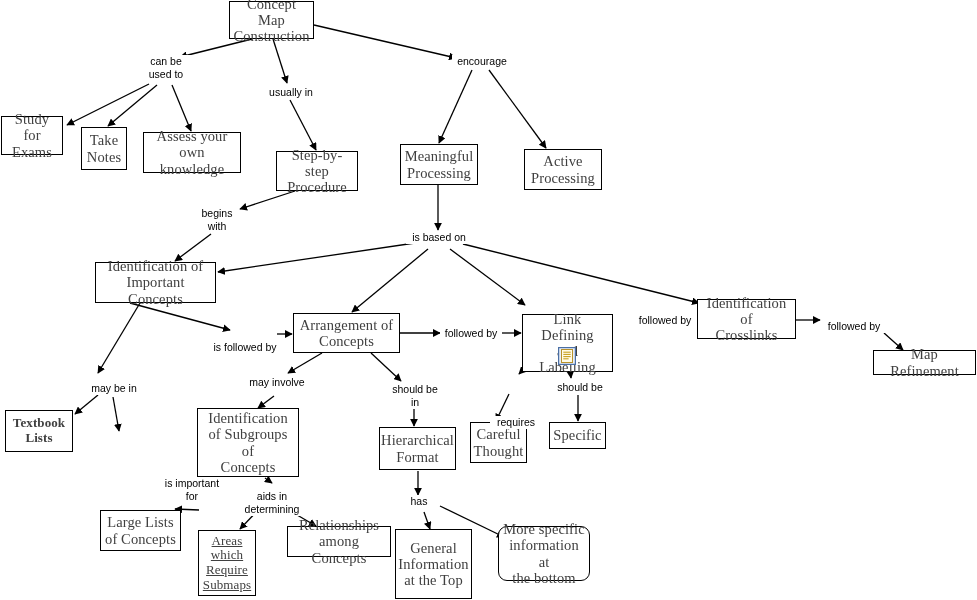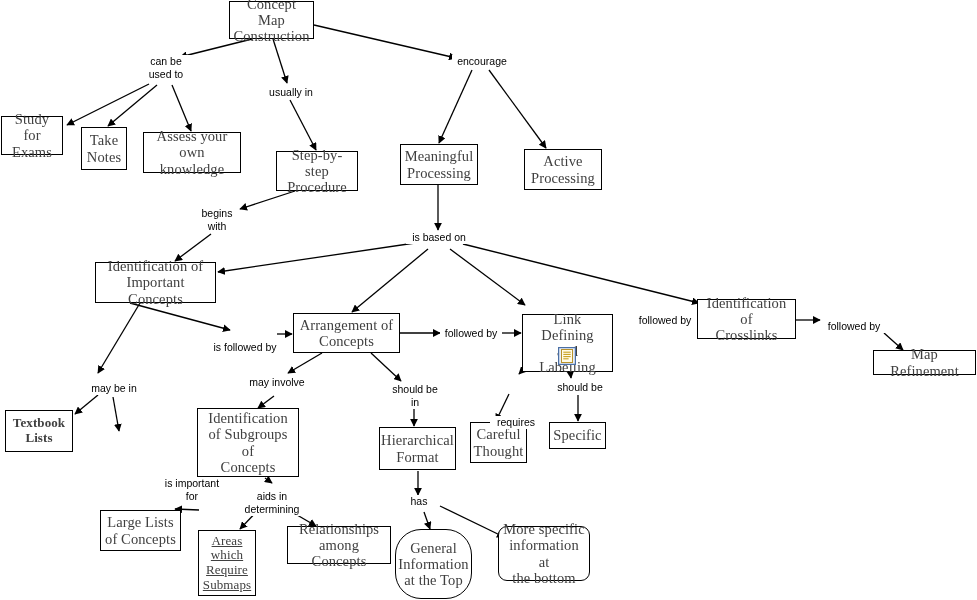--- a/index.html
+++ b/index.html
@@ -199,24 +199,24 @@
 
   <div class="node-box" style="left:549px; top:422px; width:57px; height:27px; font-size:14.5px;">Specific</div>
 
   <div class="node-box" style="left:100px; top:510px; width:81px; height:41px; font-size:14.5px;">Large Lists
 of Concepts</div>
 
   <div class="node-box" style="left:198px; top:530px; width:58px; height:66px; font-size:13px;text-decoration:underline;">Areas which
 Require
 Submaps</div>
 
-  <div class="node-box" style="left:287px; top:526px; width:104px; height:38px; font-size:14.5px;">Relationships
+  <div class="node-box" style="left:287px; top:526px; width:104px; height:31px; font-size:14.5px;">Relationships
 among Concepts</div>
 
-  <div class="node-box" style="left:395px; top:529px; width:77px; height:70px; font-size:14.5px;border-radius:26px;">General
+  <div class="node-box" style="left:395px; top:529px; width:77px; height:70px; font-size:14.5px;">General
 Information
 at the Top</div>
 
   <div class="node-box" style="left:498px; top:526px; width:92px; height:55px; font-size:14.5px;border-radius:9px;">More specific
 information at
 the bottom</div>
 
   <div class="link-label" style="left:139px; top:55px; width:52px;">can be
 used to</div>
 

